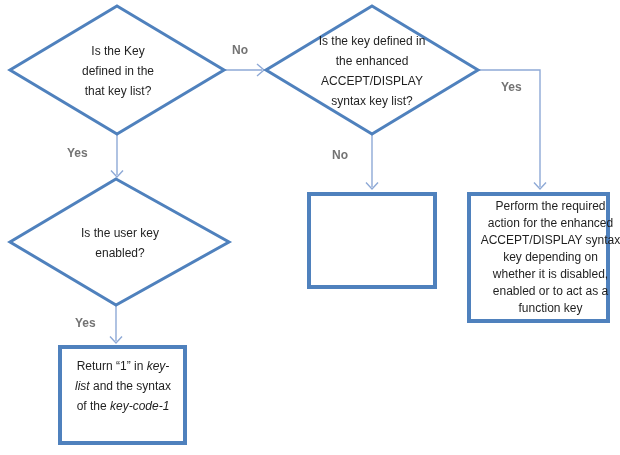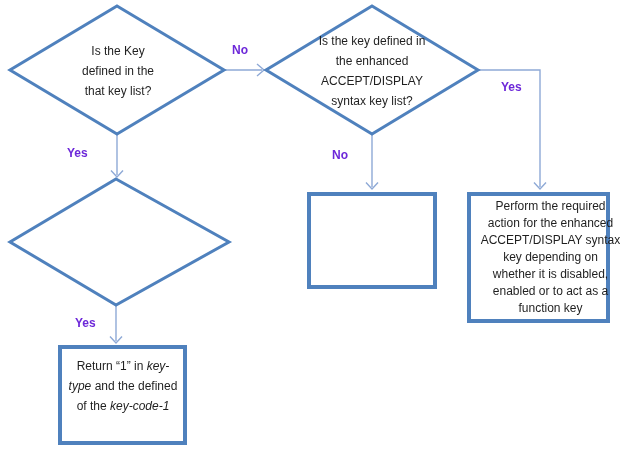--- a/index.html
+++ b/index.html
@@ -19,21 +19,21 @@
     white-space: pre-line;
     font-size: 12px;
     line-height: 19px;
   }
   .lh20 { line-height: 20px; }
   .tight { line-height: 17px; }
   .edge-label {
     position: absolute;
     font-size: 12px;
     font-weight: bold;
-    color: #6d28d9;
+    color: #737373;
   }
   .italic { font-style: italic; }
   
   #t-d1  { left: 43px;  top: 41px;  width: 150px; }
   #t-d2  { left: 287px; top: 31px;  width: 170px; }
   #t-d3  { left: 45px;  top: 223px; width: 150px; }
   #t-b-report  { left: 307px; top: 200px; width: 130px; }
   #t-b-perform { left: 468px; top: 198px; width: 141px; padding-left: 12px; }
   #t-b-return  { left: 60px;  top: 356px; width: 126px; }
   #lbl-no1  { left: 232px; top: 43px; }
@@ -81,31 +81,33 @@
 
   <div class="flow-text lh20" id="t-d1">Is the Key
 defined in the
 that key list?</div>
 
   <div class="flow-text lh20" id="t-d2">Is the key defined in
 the enhanced
 ACCEPT/DISPLAY
 syntax key list?</div>
 
+  <div class="flow-text lh20" id="t-d3">Is the user key
+enabled?</div>
 
 
   <div class="flow-text tight" id="t-b-perform">Perform the required
 action for the enhanced
 ACCEPT/DISPLAY syntax
 key depending on
 whether it is disabled,
 enabled or to act as a
 function key</div>
 
-  <div class="flow-text lh20" id="t-b-return"><span>Return “1” in </span><span class="italic">key-</span><br><span class="italic">type</span><span> and the defined</span><br><span>of the </span><span class="italic">key-code-1</span></div>
+  <div class="flow-text lh20" id="t-b-return"><span>Return “1” in </span><span class="italic">key-</span><br><span class="italic">list</span><span> and the syntax</span><br><span>of the </span><span class="italic">key-code-1</span></div>
 
   <div class="edge-label" id="lbl-no1">No</div>
 
   <div class="edge-label" id="lbl-yes1">Yes</div>
 
   <div class="edge-label" id="lbl-no2">No</div>
 
   <div class="edge-label" id="lbl-yes2">Yes</div>
 
   <div class="edge-label" id="lbl-yes3">Yes</div>

